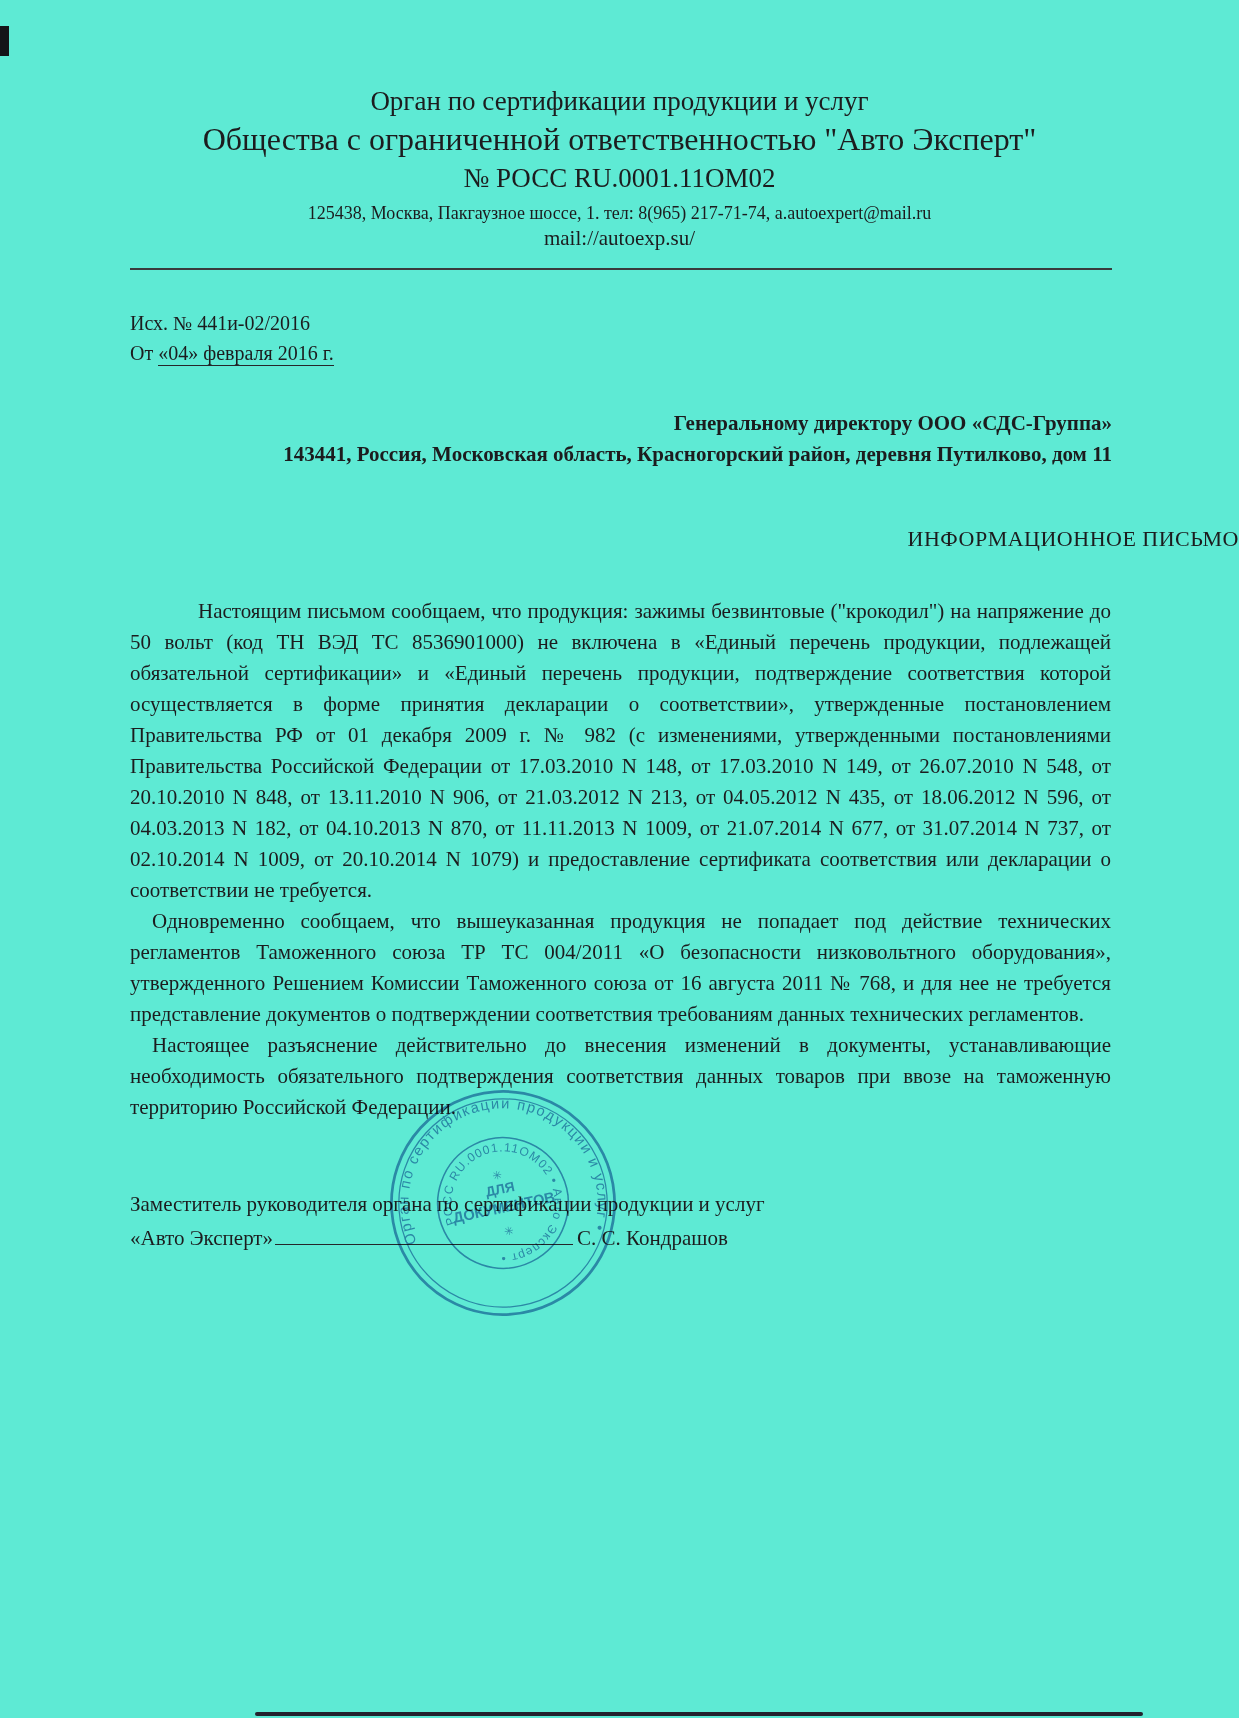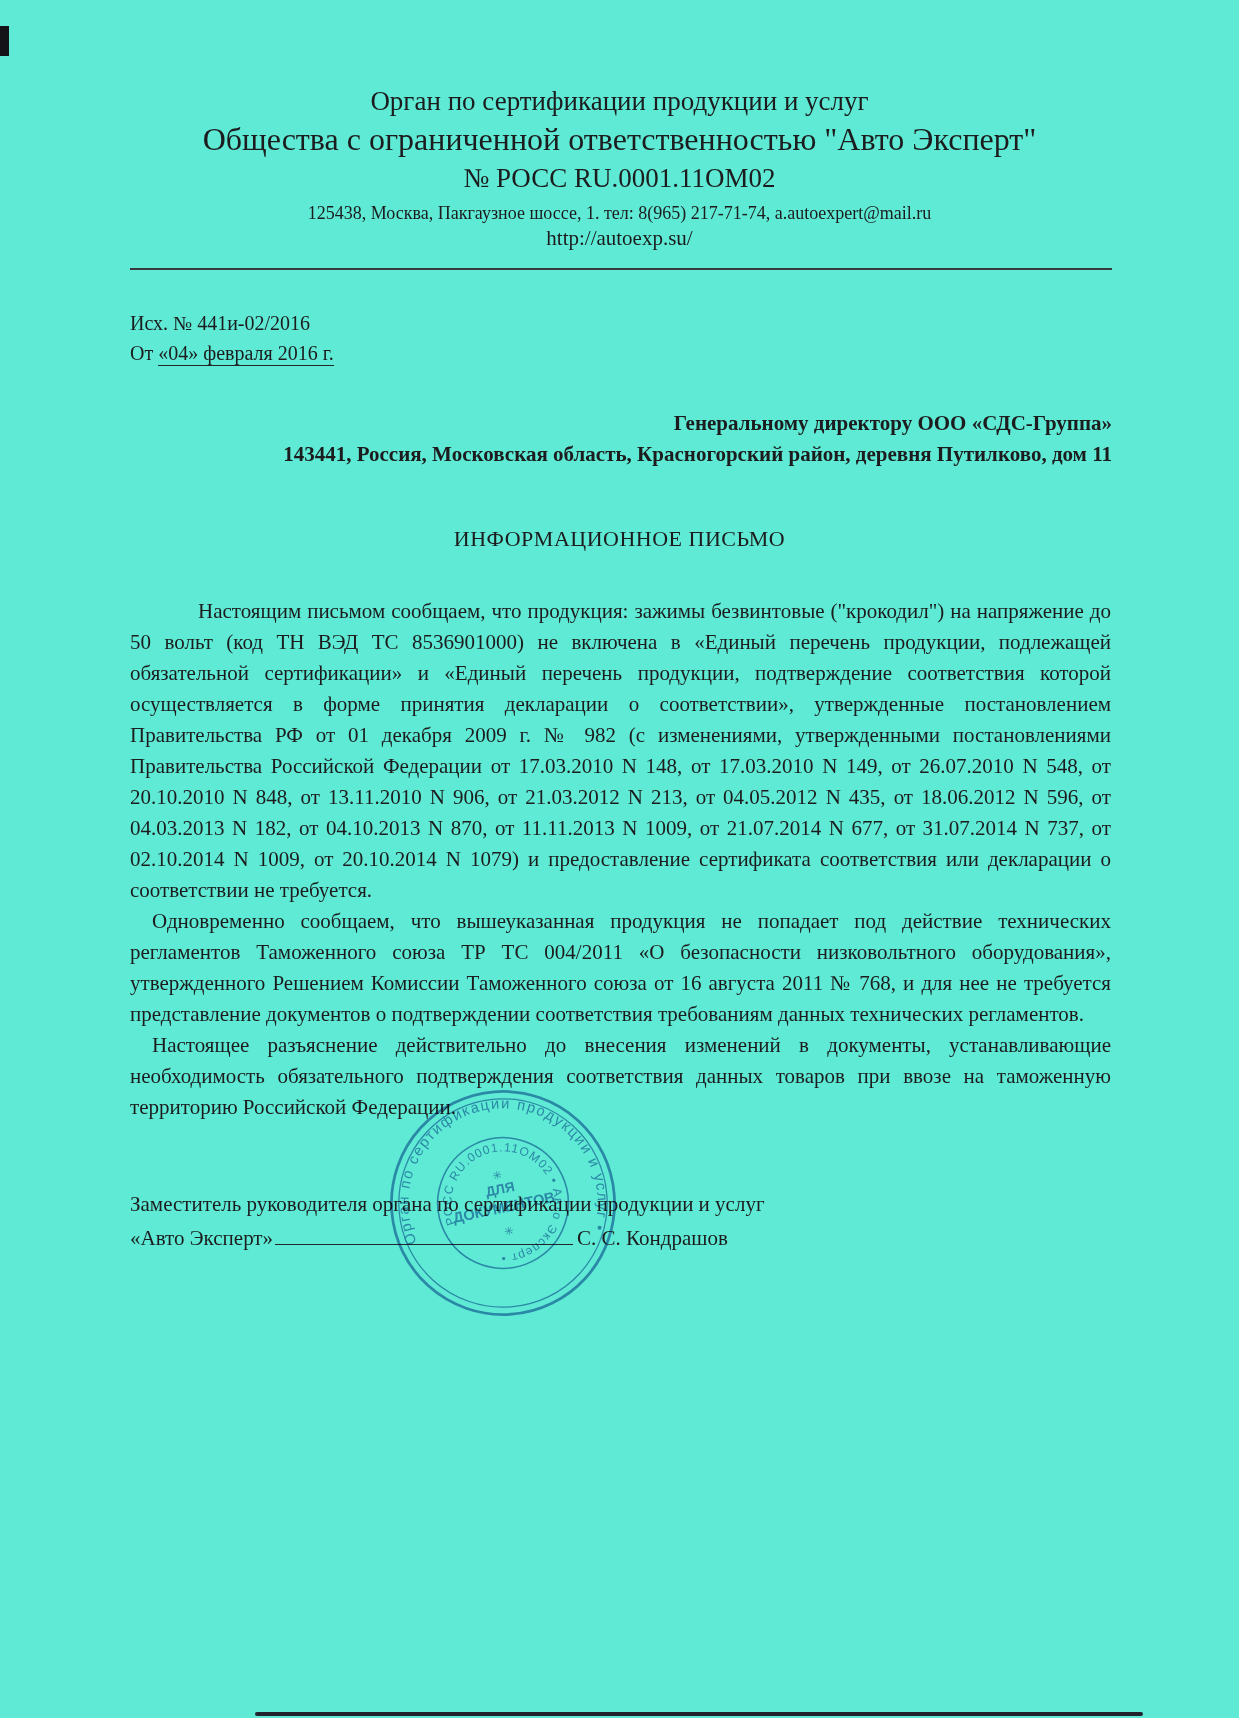--- a/index.html
+++ b/index.html
@@ -24,21 +24,21 @@
     margin:16px 127px 0 130px;
     border:none;border-top:2px solid #3a3a3c;height:0;
   }
   
   .ref{margin:38px 0 0 130px;font-size:20px;line-height:30px;}
   .u{border-bottom:1.6px solid #26262a;padding-bottom:1px;}
   
   .recipient{margin:40px 127px 0 130px;text-align:right;font-size:21px;line-height:31px;font-weight:bold;}
   .recipient .r3{padding-right:127px;}
   
-  .doc-title{margin-top:56px;text-align:center;font-size:22px;letter-spacing:.5px;}
+  .doc-title{margin-top:56px;text-align:right;font-size:22px;letter-spacing:.5px;}
   
   .body-text{margin:44px 128px 0 130px;font-size:21px;line-height:31px;text-align:justify;}
   .body-text p{margin:0;}
   .p-first{text-indent:68px;}
   .p-next{text-indent:22px;}
   
   .signature{margin:64px 128px 0 130px;font-size:21px;line-height:34px;}
   .sig-row{white-space:nowrap;}
   .sig-line{
     display:inline-block;width:298px;height:1em;
@@ -64,21 +64,21 @@
 
 <div class="page">
 
   <div class="scan-corner"></div>
 
   <div class="letterhead">
     <div class="lh1">Орган по сертификации продукции и услуг</div>
     <div class="lh2">Общества с ограниченной ответственностью "Авто Эксперт"</div>
     <div class="lh3">№ РОСС RU.0001.11ОМ02</div>
     <div class="lh4">125438, Москва, Пакгаузное шоссе, 1. тел: 8(965) 217-71-74, a.autoexpert@mail.ru</div>
-    <div class="lh5">http://autoexp.su/</div>
+    <div class="lh5">mail://autoexp.su/</div>
   </div>
 
   <hr class="head-rule">
 
   <div class="ref">
     <div>Исх. № 441и-02/2016</div>
     <div><span>От </span><span class="u">«04» февраля 2016 г.</span></div>
   </div>
 
   <div class="recipient">

